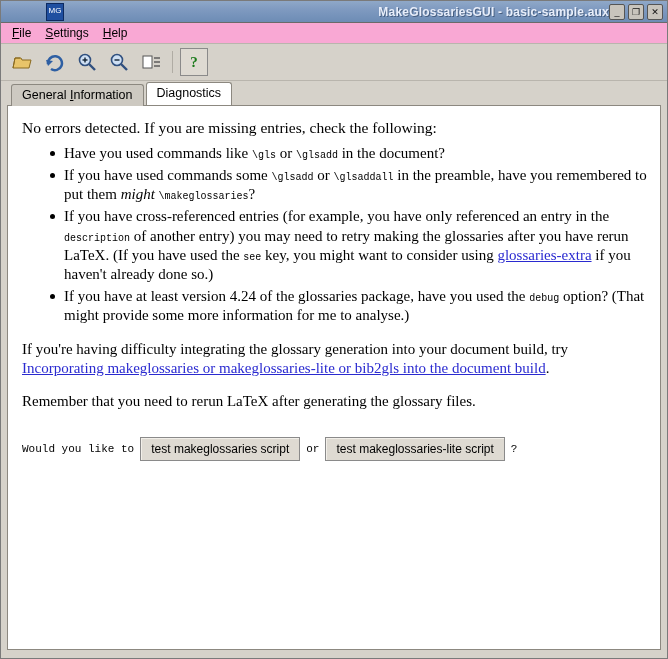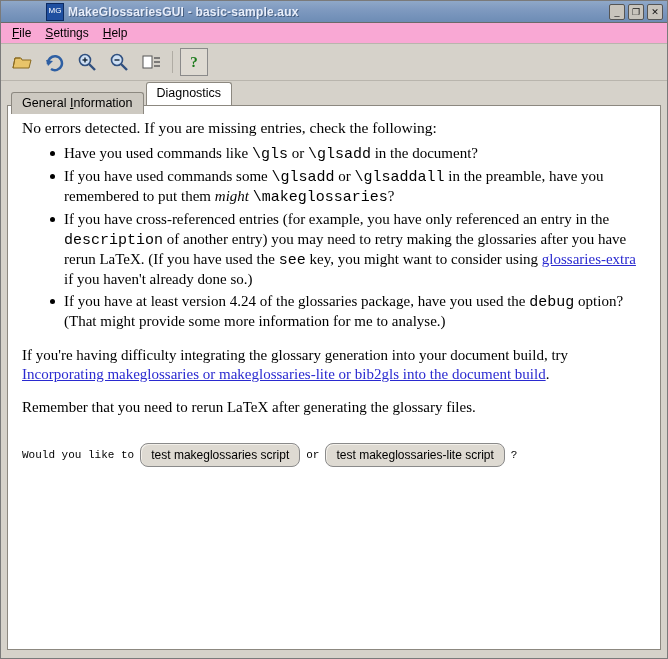--- a/index.html
+++ b/index.html
@@ -41,21 +41,21 @@
     color: #fff;
     font-size: 8px;
     line-height: 14px;
     text-align: center;
     margin-right: 4px;
     font-family: "Liberation Sans", sans-serif;
     margin-left: 43px;
   }
   .title-text {
     flex: 1;
-    text-align: left;
+    text-align: right;
     color: #e8eefa;
     font-size: 12px;
     font-weight: bold;
     letter-spacing: 0.2px;
     text-shadow: 1px 1px 0 rgba(40,60,90,0.6);
     overflow: hidden;
     white-space: nowrap;
   }
   .title-buttons {
     display: flex;
@@ -128,21 +128,21 @@
   .tab {
     padding: 3px 10px 4px 10px;
     font-size: 12.5px;
     border: 1px solid #8c8880;
     border-bottom: none;
     border-radius: 3px 3px 0 0;
     background: #cdc9c1;
     color: #000;
     margin-right: 2px;
     position: relative;
-    top: 9px;
+    top: 1px;
   }
   .tab.active {
     background: #ffffff;
     top: 0;
     padding-bottom: 5px;
     border-color: #8c8880;
     z-index: 2;
   }
   .tab u { text-decoration: underline; }
   
@@ -177,21 +177,21 @@
     position: absolute;
     left: 0;
     top: 7px;
     width: 5px;
     height: 5px;
     background: #000;
     border-radius: 50%;
   }
   code, .mono {
     font-family: "Liberation Mono", monospace;
-    font-size: 15px;
+    font-size: 10px;
   }
   .emph { font-style: italic; }
   a.link {
     color: #2a2ad0;
     text-decoration: underline;
     cursor: pointer;
     text-align: center;
   }
   p.para { margin: 14px 2px 0 2px; }
   .question-row {
@@ -201,21 +201,21 @@
     gap: 6px;
     flex-wrap: wrap;
   }
   .q-text { font-family: Liberation Mono, monospace; font-size: 11px; }
   .push-btn {
     font-family: "Liberation Sans", sans-serif;
     font-size: 12px;
     padding: 4px 10px;
     background: #dedad2;
     border: 1px solid #8a8a8a;
-    border-radius: 8px;
+    border-radius: 0;
     color: #000;
     box-shadow: inset 1px 1px 0 #f2efe9;
   }
 </style>
 </head>
 <body>
 
 <div class="window">
 
   <div class="titlebar">

